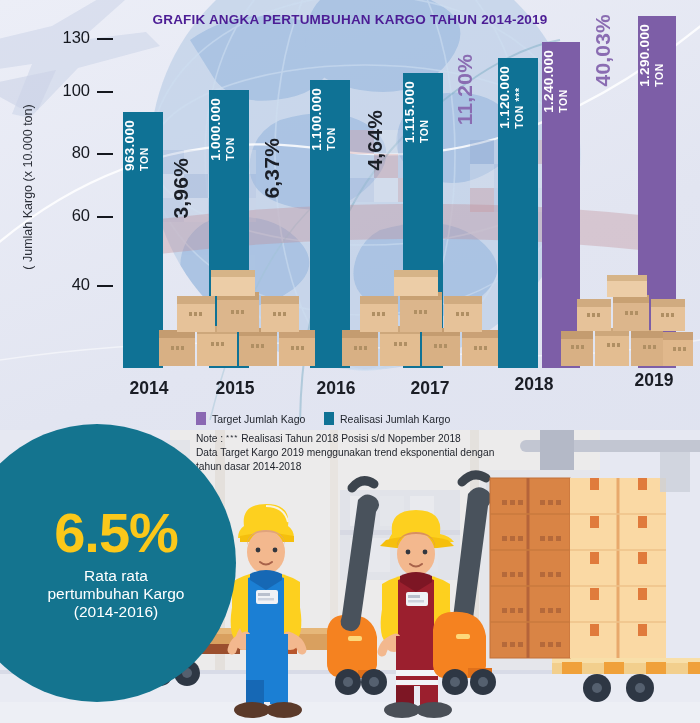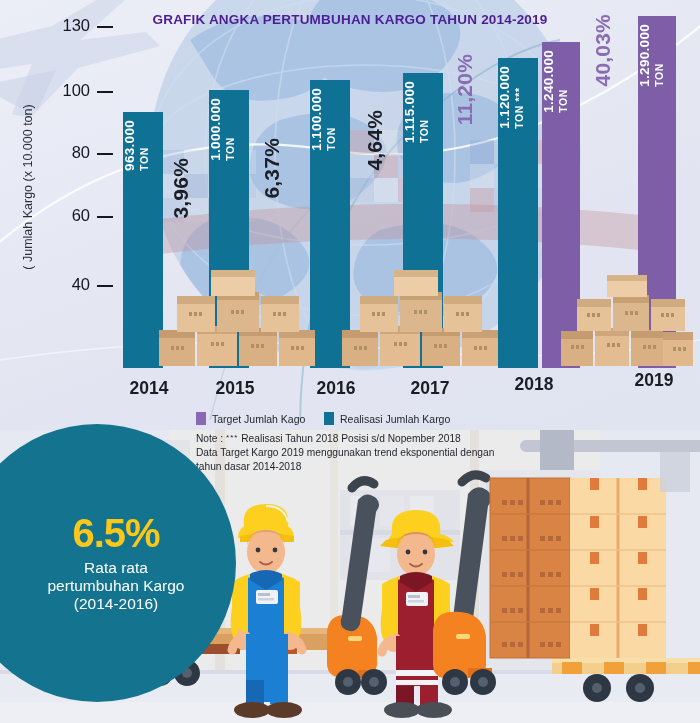--- a/index.html
+++ b/index.html
@@ -66,21 +66,21 @@
   .swatch.teal{background:#0f7295;}
   .note{font-size:10.2px;color:#1d2129;line-height:1.38;}
   .note .stars{font-size:8px;vertical-align:2px;letter-spacing:1px;}
 
   
   .badge{
     position:absolute;left:-42px;top:424px;width:278px;height:278px;border-radius:50%;
     background:#14748f;display:flex;flex-direction:column;align-items:center;justify-content:center;
     padding-left:38px;box-sizing:border-box;
   }
-  .badge-pct{font-size:40px;font-weight:bold;color:#fbc81a;line-height:1;letter-spacing:-1px;}
+  .badge-pct{font-size:56px;font-weight:bold;color:#fbc81a;line-height:1;letter-spacing:-1px;}
   .badge-l1{font-size:15.5px;color:#ffffff;margin-top:6px;}
   .badge-l2{font-size:15.5px;color:#ffffff;}
   .badge-l3{font-size:15.5px;color:#ffffff;text-align:center;}
 
   
   .scene{position:absolute;left:0;top:430px;width:700px;height:293px;}
 </style>
 </head>
 <body>
 
@@ -161,21 +161,21 @@
       <rect x="494" y="188" width="24" height="24" fill="#b3c2df"></rect>
       <rect x="518" y="188" width="24" height="24" fill="#dde2ee"></rect>
     </g>
     <path d="M150 220 Q400 190 640 215 L640 250 Q400 225 150 255 Z" fill="#c08b94" opacity=".35"></path>
   </svg>
 
   <div class="chart-title">GRAFIK ANGKA PERTUMBUHAN KARGO TAHUN 2014-2019</div>
 
   <div class="yticks">
     <div class="axis-title">( Jumlah Kargo (x 10.000 ton)</div>
-    <div class="ytick" style="top:16px;width:113px;"><span>130</span><span class="dash"></span></div>
+    <div class="ytick" style="top:28px;width:113px;"><span>130</span><span class="dash"></span></div>
     <div class="ytick" style="top:81px;width:113px;"><span>100</span><span class="dash"></span></div>
     <div class="ytick" style="top:143px;width:113px;"><span>80</span><span class="dash"></span></div>
     <div class="ytick" style="top:206px;width:113px;"><span>60</span><span class="dash"></span></div>
     <div class="ytick" style="top:275px;width:113px;"><span>40</span><span class="dash"></span></div>
   </div>
 
   <div class="plot">
 
     <div class="bar teal" style="left:10px;width:40px;height:256px;">
       <div class="bar-label"><span>963.000</span><br><span class="unit">TON</span></div>

